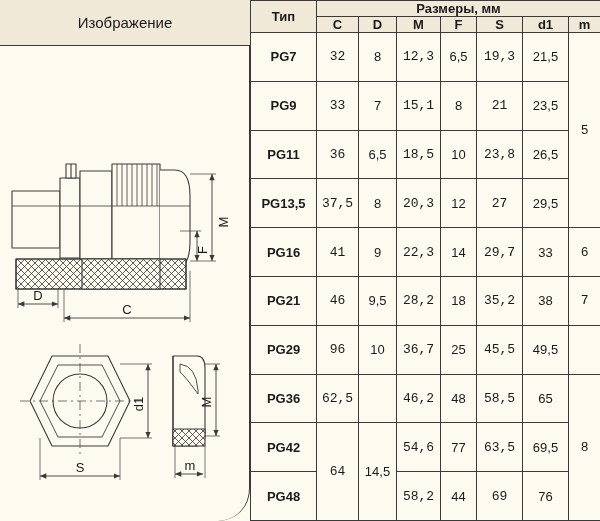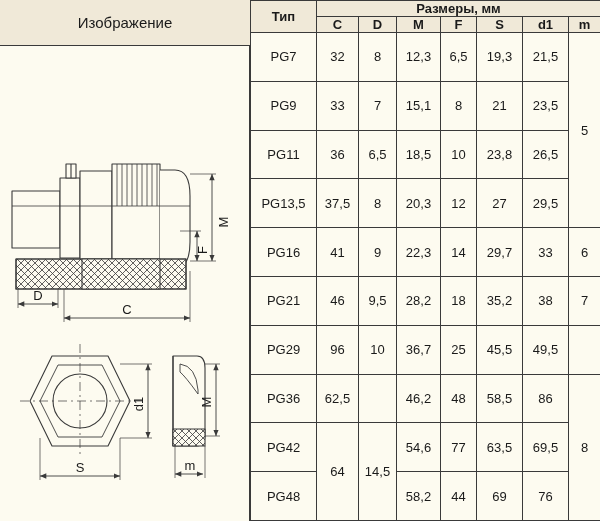--- a/index.html
+++ b/index.html
@@ -24,20 +24,21 @@
   
   .img-panel {
     position: absolute;
     left: 0;
     top: 0;
     width: 250px;
     height: 521px;
     background: #fdfbf0;
     border-right: 1px solid #3a3a3a;
     box-sizing: border-box;
+    border-radius: 32px;
   }
   .img-header {
     position: absolute;
     left: 0; top: 0;
     width: 250px;
     height: 46px;
     background: #f0e9d8;
     border-bottom: 1px solid #3a3a3a;
     box-sizing: border-box;
     display: flex;
@@ -83,28 +84,29 @@
     font-size: 13px;
   }
   th.hdr-tip {
     font-size: 14px;
   }
   th.hdr-sizes {
     font-size: 14px;
   }
   td.tipcell {
     background: #f0e9d8;
-    font-weight: normal;
+    font-weight: bold;
     font-size: 13px;
   }
   td.shade {
     background: #f0e9d8;
   }
   td.plain {
     background: #fdfbf0;
+    font-family: Liberation Mono, monospace;
   }
   .nowrap { white-space: nowrap; margin-left: 16px; }
 </style>
 </head>
 <body>
 
 <div class="page">
 
   <div class="img-panel">
     <div class="img-header">
@@ -326,21 +328,21 @@
           <td class="plain"></td>
         </tr>
 
         <tr>
           <td class="tipcell">PG36</td>
           <td class="plain">62,5</td>
           <td class="shade"></td>
           <td class="plain">46,2</td>
           <td class="shade">48</td>
           <td class="plain">58,5</td>
-          <td class="shade">86</td>
+          <td class="shade">65</td>
           <td class="plain" rowspan="3">8</td>
         </tr>
 
         <tr>
           <td class="tipcell">PG42</td>
           <td class="plain" rowspan="2">64</td>
           <td class="shade" rowspan="2">14,5</td>
           <td class="plain">54,6</td>
           <td class="shade">77</td>
           <td class="plain">63,5</td>

